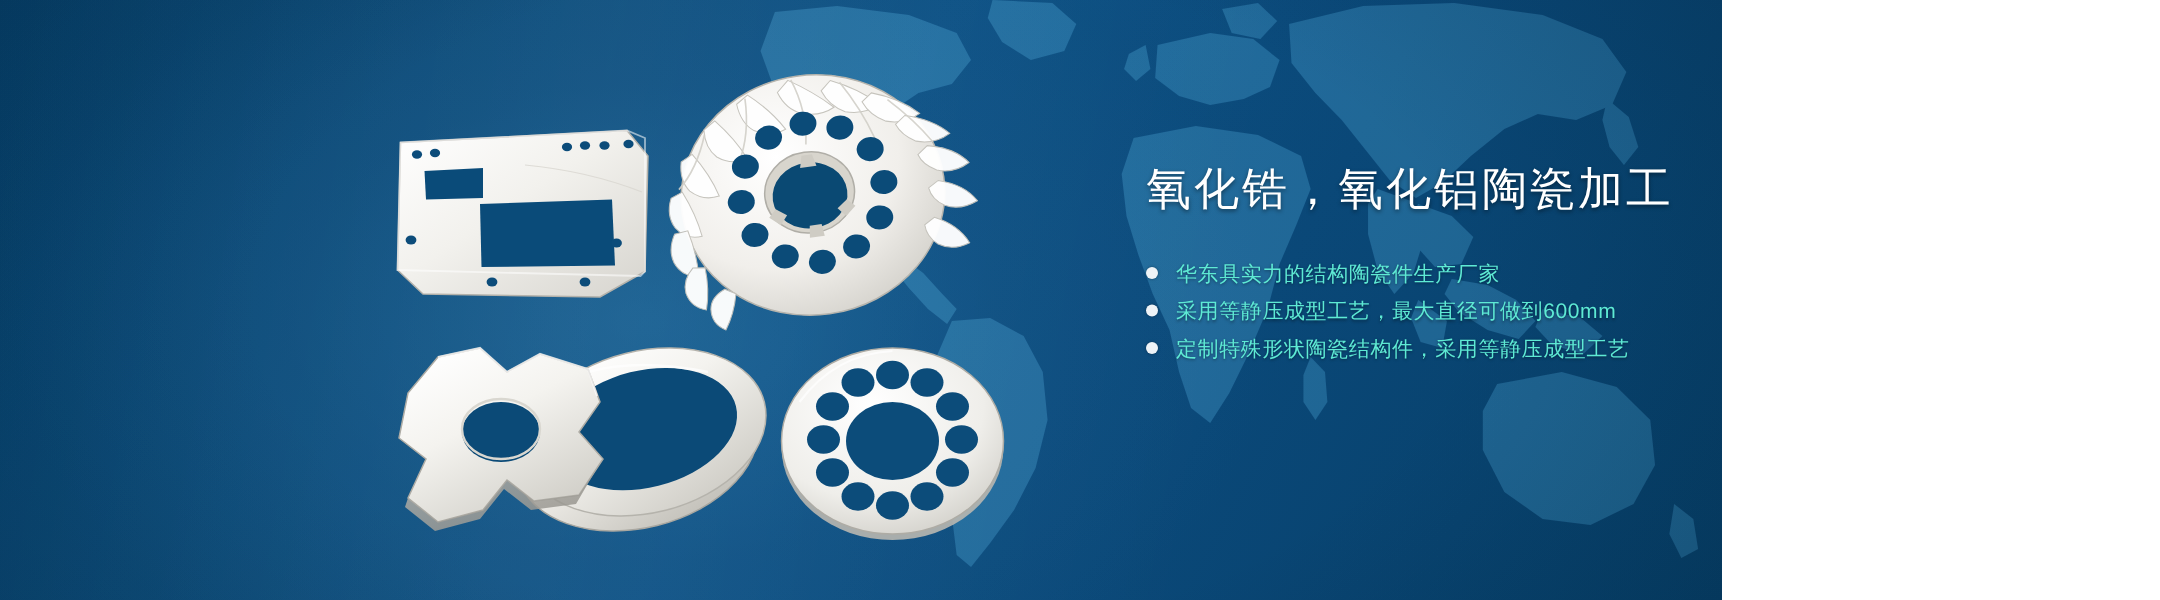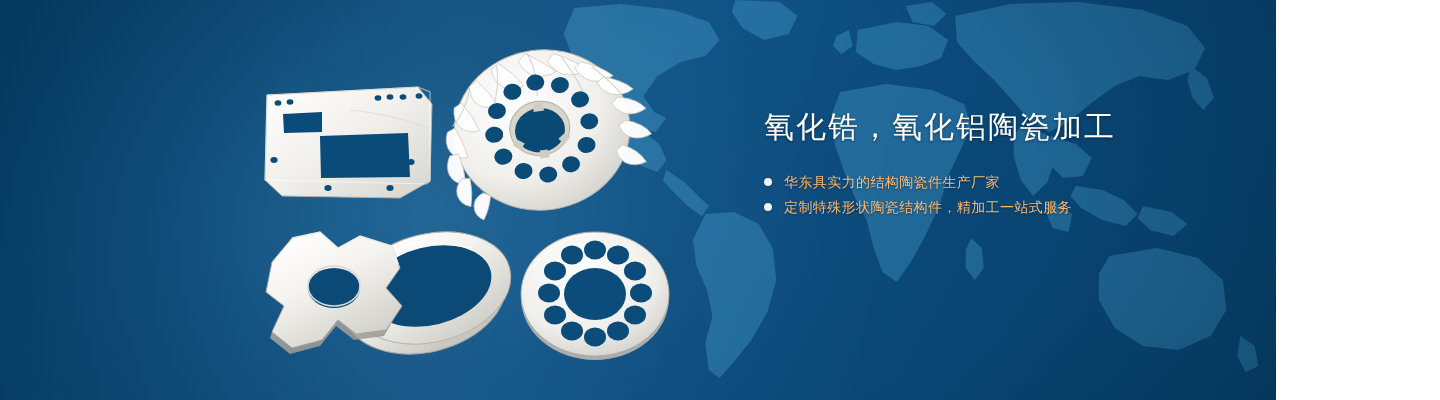--- a/index.html
+++ b/index.html
@@ -4,21 +4,21 @@
 <style>
   * { margin:0; padding:0; box-sizing:border-box; }
   html, body {
     width:1440px; height:400px;
     overflow:hidden;
     font-family:"Liberation Sans","DejaVu Sans",sans-serif;
   }
 
   #banner {
     position:relative;
-    width:1276px; height:400px;
+    width:1148px; height:400px;
     background:#07446e;
     overflow:hidden;
   }
 
   
   .bg-base {
     position:absolute; inset:0;
     background:
       radial-gradient(ellipse 620px 420px at 430px 215px,
          rgba(36,110,160,0.55) 0%,
@@ -81,21 +81,21 @@
     width:8px; height:8px;
     border-radius:50%;
     background:#eef3f7;
     flex:0 0 8px;
     margin-right:12px;
     box-shadow:0 0 2px rgba(0,0,0,0.35);
   }
   .bullet-text {
     font-size:14px;
     line-height:24px;
-    color:#fdba74;
+    color:#5eead4;
     letter-spacing:0.4px;
     text-shadow:0 1px 2px rgba(0,0,0,0.40);
     white-space:nowrap;
   }
 </style>
 </head>
 <body>
 
 <div id="banner">
 
@@ -299,18 +299,22 @@
   <div class="copy">
     <h1 class="headline">氧化锆，氧化铝陶瓷加工</h1>
 
     <ul class="bullets" style="list-style:none;">
       <li class="bullet">
         <span class="bullet-dot"></span>
         <span class="bullet-text">华东具实力的结构陶瓷件生产厂家</span>
       </li>
       <li class="bullet">
         <span class="bullet-dot"></span>
-        <span class="bullet-text">定制特殊形状陶瓷结构件，精加工一站式服务</span>
+        <span class="bullet-text">采用等静压成型工艺，最大直径可做到600mm</span>
+      </li>
+      <li class="bullet">
+        <span class="bullet-dot"></span>
+        <span class="bullet-text">定制特殊形状陶瓷结构件，采用等静压成型工艺</span>
       </li>
     </ul>
   </div>
 
 </div>
 
 </body></html>

